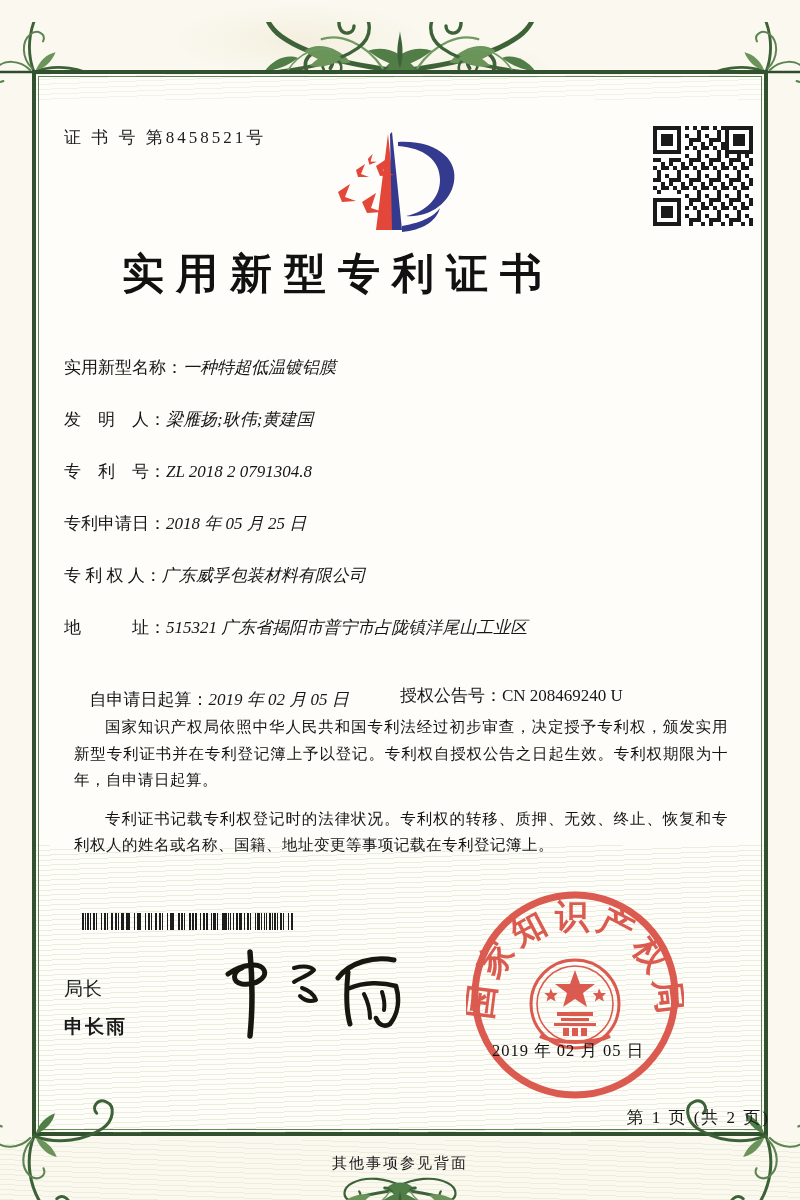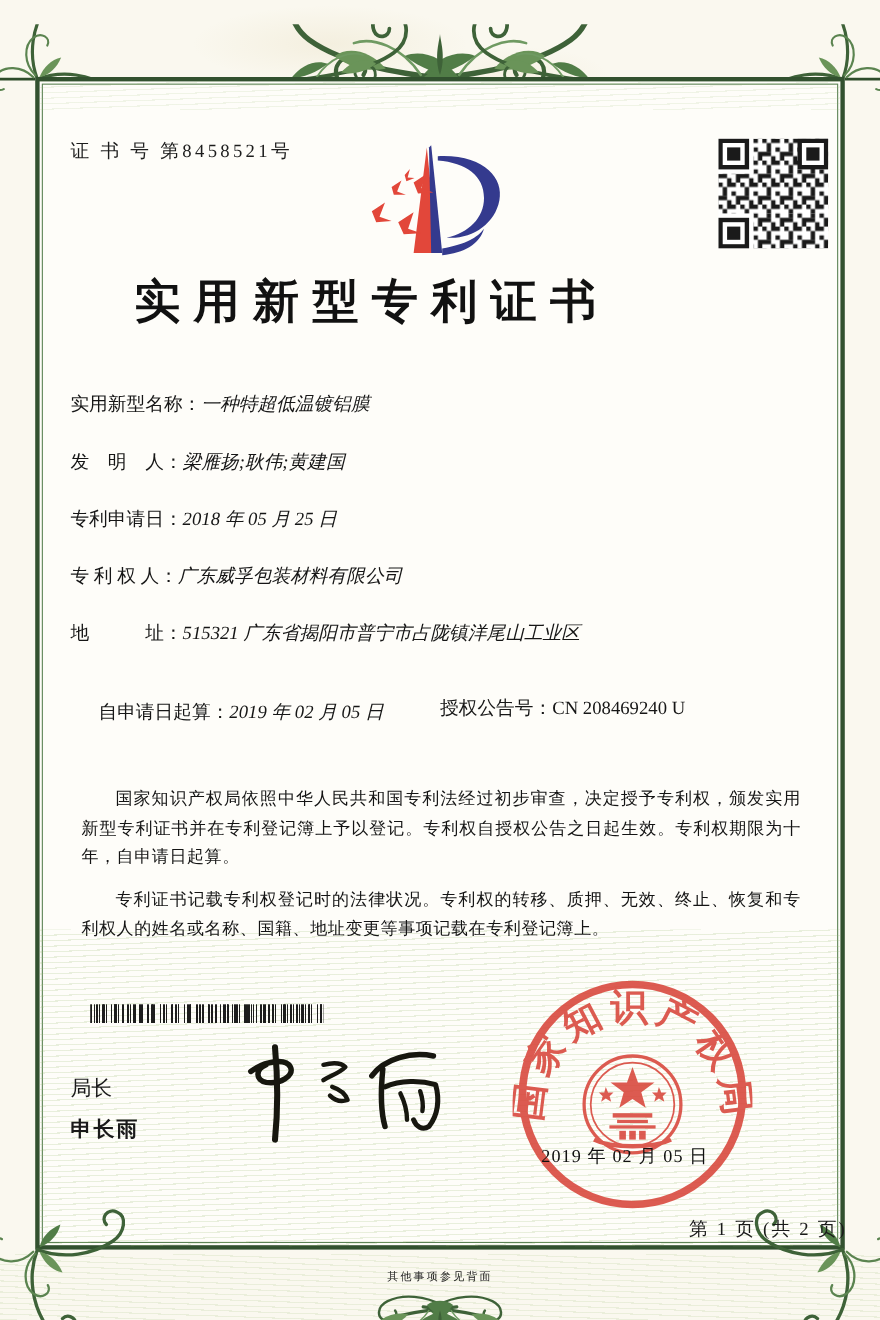--- a/index.html
+++ b/index.html
@@ -67,21 +67,21 @@
       repeating-linear-gradient(90deg,transparent 0 5px,#1d1d1d 5px 7px,transparent 7px 12px,#1d1d1d 12px 13px,transparent 13px 17px);
   }
   
   .director-title{position:absolute;left:64px;top:976px;font-size:19px;color:#1a1a1a;}
   .director-name{position:absolute;left:64px;top:1014px;font-size:19px;color:#1a1a1a;letter-spacing:2px;font-weight:bold;}
   .signature{position:absolute;left:198px;top:944px;}
   .seal{position:absolute;left:466px;top:886px;}
   .seal-date{position:absolute;left:492px;top:1040px;font-size:16.5px;color:#101010;letter-spacing:1px;z-index:5;white-space:pre;}
   
   .page-info{position:absolute;left:0;top:1106px;width:770px;text-align:right;font-size:17px;color:#1a1a1a;letter-spacing:2px;}
-  .back-note{position:absolute;left:0;top:1154px;width:800px;text-align:center;font-size:10px;color:#1a1a1a;letter-spacing:2px;}
+  .back-note{position:absolute;left:0;top:1154px;width:800px;text-align:center;font-size:15px;color:#1a1a1a;letter-spacing:2px;}
 </style>
 </head>
 <body>
 
 <div class="page">
 
   <svg width="0" height="0" style="position:absolute">
     <defs>
       <g id="scrollArm" stroke="#3e6238" fill="none" stroke-linecap="round">
         <path d="M0 0 C 40 -4, 78 -10, 100 -26 C 116 -38, 114 -58, 100 -62 C 88 -66, 78 -56, 82 -46 C 85 -38, 96 -40, 96 -48" stroke-width="3.4"></path>
@@ -176,20 +176,21 @@
         <rect x="20" y="2" width="3" height="3"></rect>
         <rect x="2" y="20" width="3" height="3"></rect>
     </g>
   </svg>
 
   <div class="title">实用新型专利证书</div>
 
   <div class="fields">
     <div class="frow"><span class="f-label">实用新型名称：</span><span class="f-value">一种特超低温镀铝膜</span></div>
     <div class="frow"><span class="f-label">发　明　人：</span><span class="f-value">梁雁扬;耿伟;黄建国</span></div>
+    <div class="frow"><span class="f-label">专　利　号：</span><span class="f-value">ZL 2018 2 0791304.8</span></div>
     <div class="frow"><span class="f-label">专利申请日：</span><span class="f-value">2018 年 05 月 25 日</span></div>
     <div class="frow"><span class="f-label">专 利 权 人：</span><span class="f-value">广东威孚包装材料有限公司</span></div>
     <div class="frow"><span class="f-label">地　　　址：</span><span class="f-value">515321 广东省揭阳市普宁市占陇镇洋尾山工业区</span></div>
     <div class="frow">
       <span class="f-label">自申请日起算：</span><span class="f-value">2019 年 02 月 05 日</span>
       <span class="grant-no"><span>授权公告号：</span><span>CN 208469240 U</span></span>
     </div>
   </div>
 
   <div class="paras">

